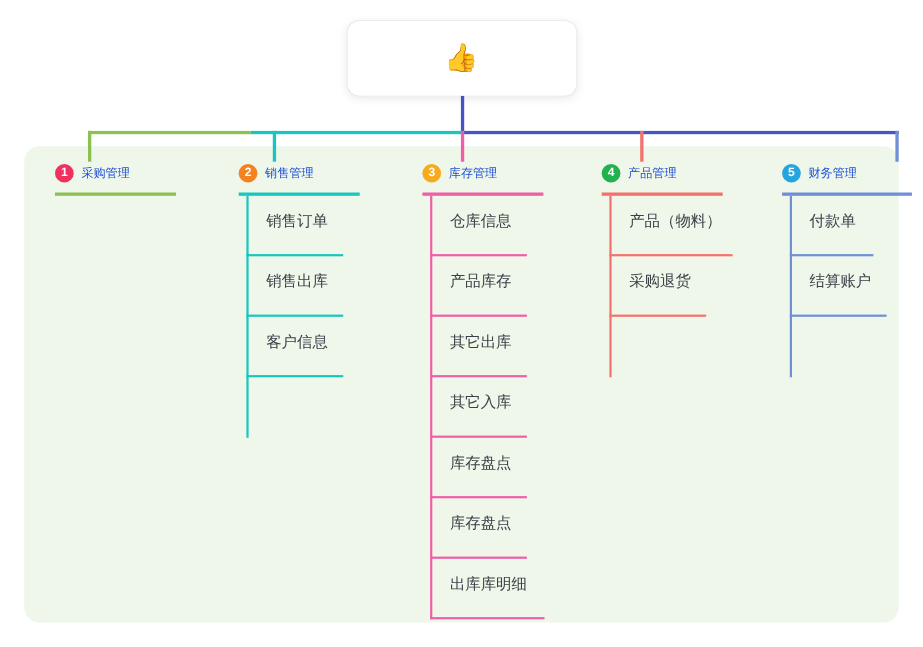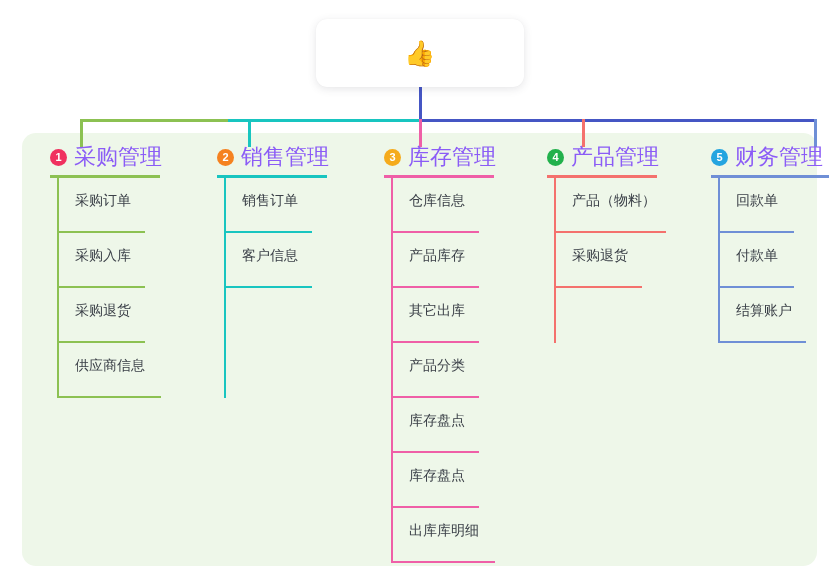--- a/index.html
+++ b/index.html
@@ -35,21 +35,21 @@
   }
 
   
   .col{position:absolute;top:145px;z-index:3;}
   .col-head{display:flex;align-items:center;gap:7px;height:24px;padding-left:14px;}
   .badge{
     width:17px;height:17px;border-radius:50%;
     display:flex;align-items:center;justify-content:center;
     color:#fff;font-size:11px;font-weight:bold;line-height:1;flex:none;
   }
-  .col-name{font-size:22px;color:#8b5cf6;white-space:nowrap;}
+  .col-name{font-size:11px;color:#1d4ed8;white-space:nowrap;}
   .head-rule{height:3px;margin-top:6px;margin-left:14px;}
 
   .col-body{position:relative;margin-left:21px;padding-top:0;}
   .spine{position:absolute;left:0;top:0;width:2px;}
   .item{position:relative;height:55px;}
   .item-label{
     position:absolute;left:18px;top:14px;
     font-size:14px;color:#3b4048;white-space:nowrap;
   }
   .item-rule{position:absolute;left:0;bottom:0;height:2px;}
@@ -77,50 +77,35 @@
       <div class="drop" style="left: 582px; top: 119px; height: 28px; background: rgb(244, 113, 109);"></div>
       <div class="drop" style="left: 814px; top: 119px; height: 28px; background: rgb(111, 143, 214);"></div>
     </div>
   <div id="columns-layer">
       <div class="col" style="left: 36px;">
         <div class="col-head">
           <span class="badge" style="background: rgb(240, 49, 95);">1</span>
           <span class="col-name">采购管理</span>
         </div>
         <div class="head-rule" style="background: rgb(140, 193, 82); width: 110px;"></div>
-        <div class="col-body">
-          <div class="spine" style="background: rgb(140, 193, 82); height: 220px;"></div>
-          <div class="item">
-            <span class="item-label">采购订单</span>
-            <div class="item-rule" style="background: rgb(140, 193, 82); width: 88px;"></div>
-          </div>
-          <div class="item">
-            <span class="item-label">采购入库</span>
-            <div class="item-rule" style="background: rgb(140, 193, 82); width: 88px;"></div>
-          </div>
-          <div class="item">
-            <span class="item-label">采购退货</span>
-            <div class="item-rule" style="background: rgb(140, 193, 82); width: 88px;"></div>
-          </div>
-          <div class="item">
-            <span class="item-label">供应商信息</span>
-            <div class="item-rule" style="background: rgb(140, 193, 82); width: 104px;"></div>
-          </div>
-        </div>
       </div>
       <div class="col" style="left: 203px;">
         <div class="col-head">
           <span class="badge" style="background: rgb(245, 130, 32);">2</span>
           <span class="col-name">销售管理</span>
         </div>
         <div class="head-rule" style="background: rgb(24, 197, 192); width: 110px;"></div>
         <div class="col-body">
           <div class="spine" style="background: rgb(24, 197, 192); height: 220px;"></div>
           <div class="item">
             <span class="item-label">销售订单</span>
+            <div class="item-rule" style="background: rgb(24, 197, 192); width: 88px;"></div>
+          </div>
+          <div class="item">
+            <span class="item-label">销售出库</span>
             <div class="item-rule" style="background: rgb(24, 197, 192); width: 88px;"></div>
           </div>
           <div class="item">
             <span class="item-label">客户信息</span>
             <div class="item-rule" style="background: rgb(24, 197, 192); width: 88px;"></div>
           </div>
         </div>
       </div>
       <div class="col" style="left: 370px;">
         <div class="col-head">
@@ -136,21 +121,21 @@
           </div>
           <div class="item">
             <span class="item-label">产品库存</span>
             <div class="item-rule" style="background: rgb(239, 95, 167); width: 88px;"></div>
           </div>
           <div class="item">
             <span class="item-label">其它出库</span>
             <div class="item-rule" style="background: rgb(239, 95, 167); width: 88px;"></div>
           </div>
           <div class="item">
-            <span class="item-label">产品分类</span>
+            <span class="item-label">其它入库</span>
             <div class="item-rule" style="background: rgb(239, 95, 167); width: 88px;"></div>
           </div>
           <div class="item">
             <span class="item-label">库存盘点</span>
             <div class="item-rule" style="background: rgb(239, 95, 167); width: 88px;"></div>
           </div>
           <div class="item">
             <span class="item-label">库存盘点</span>
             <div class="item-rule" style="background: rgb(239, 95, 167); width: 88px;"></div>
           </div>
@@ -180,24 +165,20 @@
       </div>
       <div class="col" style="left: 697px;">
         <div class="col-head">
           <span class="badge" style="background: rgb(36, 165, 224);">5</span>
           <span class="col-name">财务管理</span>
         </div>
         <div class="head-rule" style="background: rgb(111, 143, 214); width: 118px;"></div>
         <div class="col-body">
           <div class="spine" style="background: rgb(111, 143, 214); height: 165px;"></div>
           <div class="item">
-            <span class="item-label">回款单</span>
-            <div class="item-rule" style="background: rgb(111, 143, 214); width: 76px;"></div>
-          </div>
-          <div class="item">
             <span class="item-label">付款单</span>
             <div class="item-rule" style="background: rgb(111, 143, 214); width: 76px;"></div>
           </div>
           <div class="item">
             <span class="item-label">结算账户</span>
             <div class="item-rule" style="background: rgb(111, 143, 214); width: 88px;"></div>
           </div>
         </div>
       </div>
     </div>

